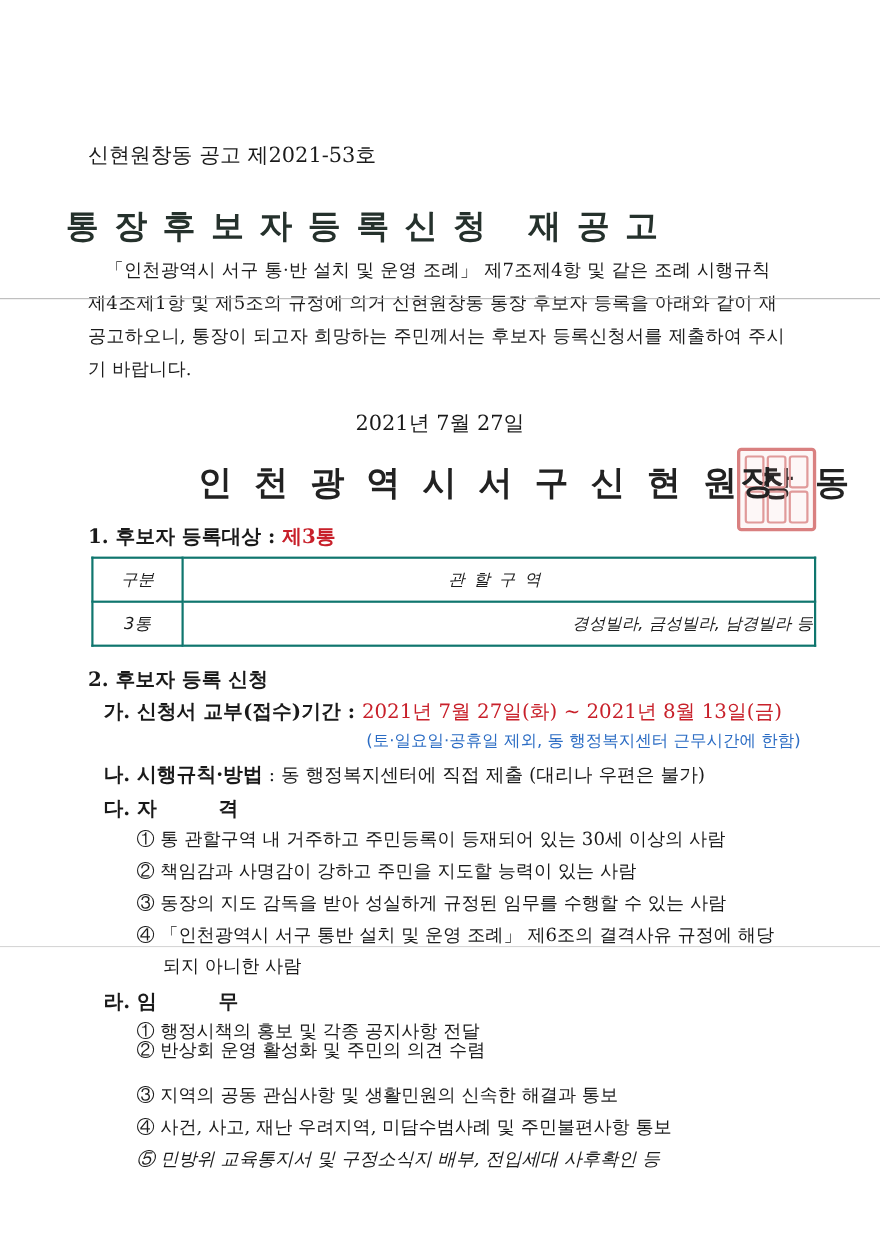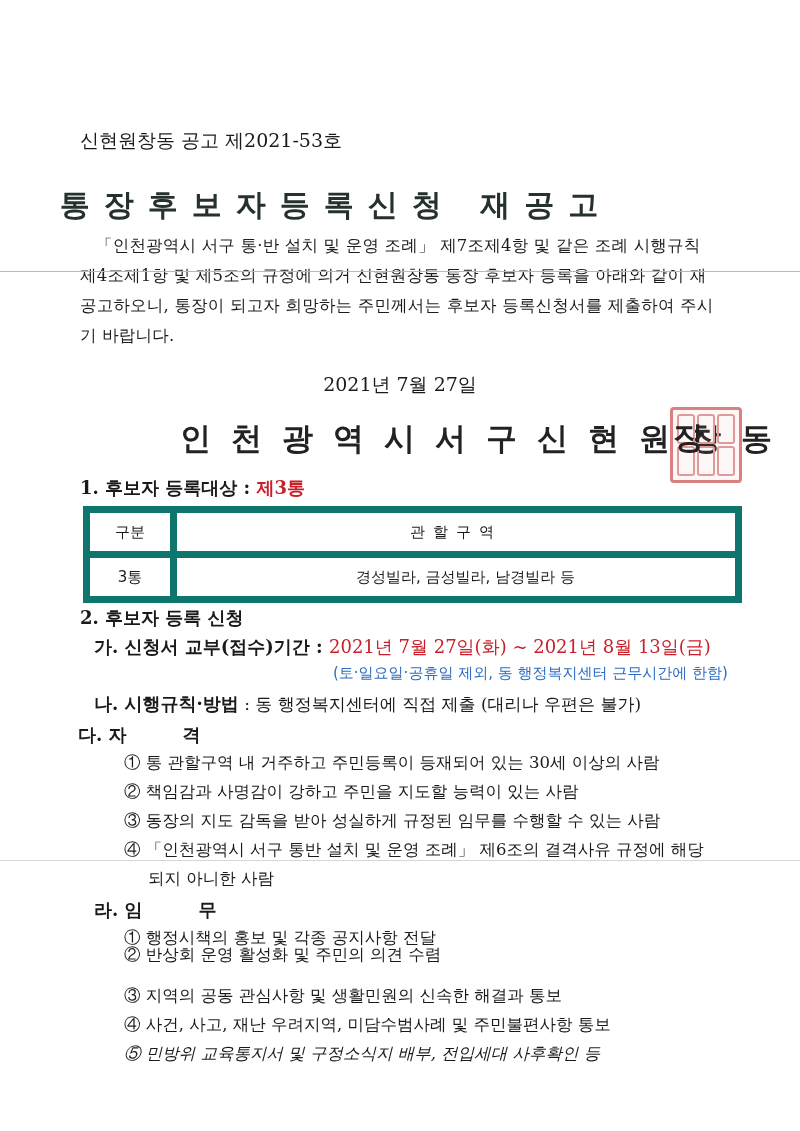--- a/index.html
+++ b/index.html
@@ -23,30 +23,30 @@
     .seal span { border: 2px solid #e09a9a; border-radius: 3px; }
     .seal-char { left: 673px; top: 417px; font-size: 31px; font-weight: bold; color: #222; }
     .sec-heading { font-size: 18px; font-weight: bold; }
     .sec1 { left: 80px; top: 476px; }
     .red { color: #c8202a; }
     .blue { color: #2b6cc4; }
     table.area {
       position: absolute; left: 83px; top: 506px; width: 659px; border-collapse: collapse;
       font-family: "DejaVu Sans", "Liberation Sans", sans-serif; font-size: 15px;
     }
-    table.area td, table.area th { border: 7px solid #0f766e; height: 36px; font-weight: normal; }
+    table.area td, table.area th { border: 2px solid #0f766e; height: 36px; font-weight: normal; font-style: italic; }
     table.area th.c1, table.area td.c1 { width: 78px; text-align: center; }
     table.area th.c2 { text-align: center; letter-spacing: 8px; }
-    table.area td.c2 { text-align: center; padding-left: 20px; }
+    table.area td.c2 { text-align: right; padding-left: 20px; }
     .sec2 { left: 80px; top: 606px; }
     .sub { font-size: 18px; font-weight: bold; }
     .line-ga { left: 94px; top: 635px; font-size: 18px; }
     .note { left: 333px; top: 664px; font-size: 15px; font-family: "DejaVu Sans", "Liberation Sans", sans-serif; }
     .line-na { left: 94px; top: 692px; font-size: 17px; }
-    .line-da { left: 78px; top: 723px; }
+    .line-da { left: 94px; top: 723px; }
     .item { left: 124px; font-size: 16.5px; }
     .line-ra { left: 94px; top: 898px; }
     .gap { display: inline-block; width: 56px; }
   </style>
 </head>
 <body>
 
 <div class="abs doc-number">신현원창동 공고 제2021-53호</div>
 
 <div class="abs doc-title">통장후보자등록신청 재공고</div>

